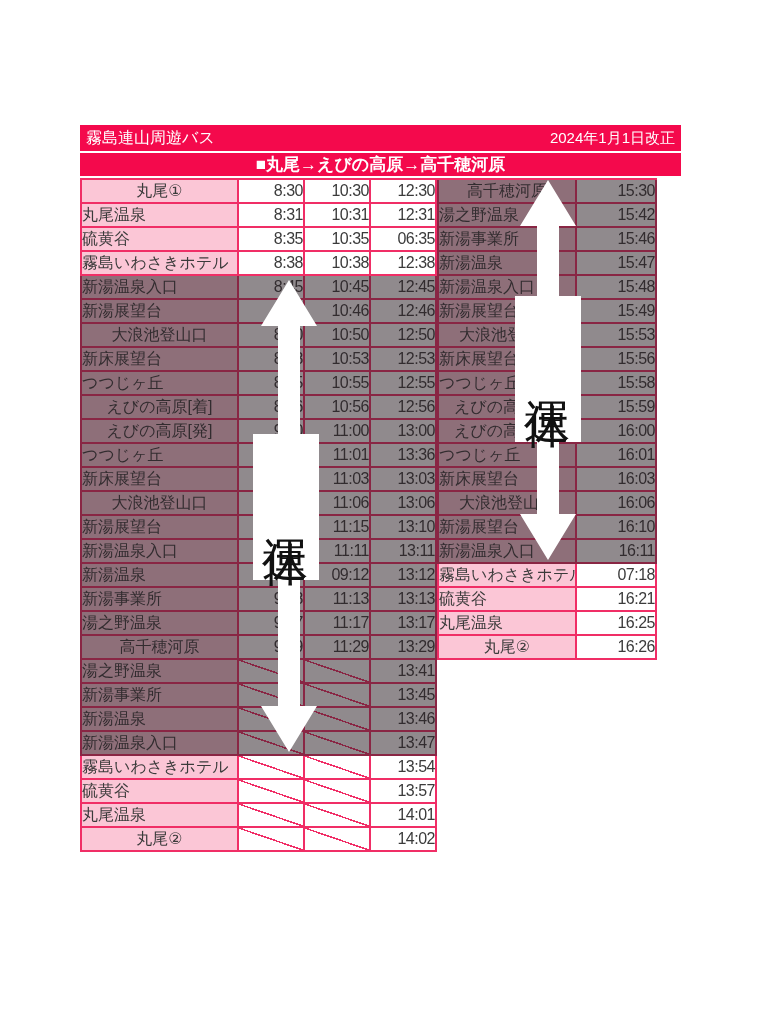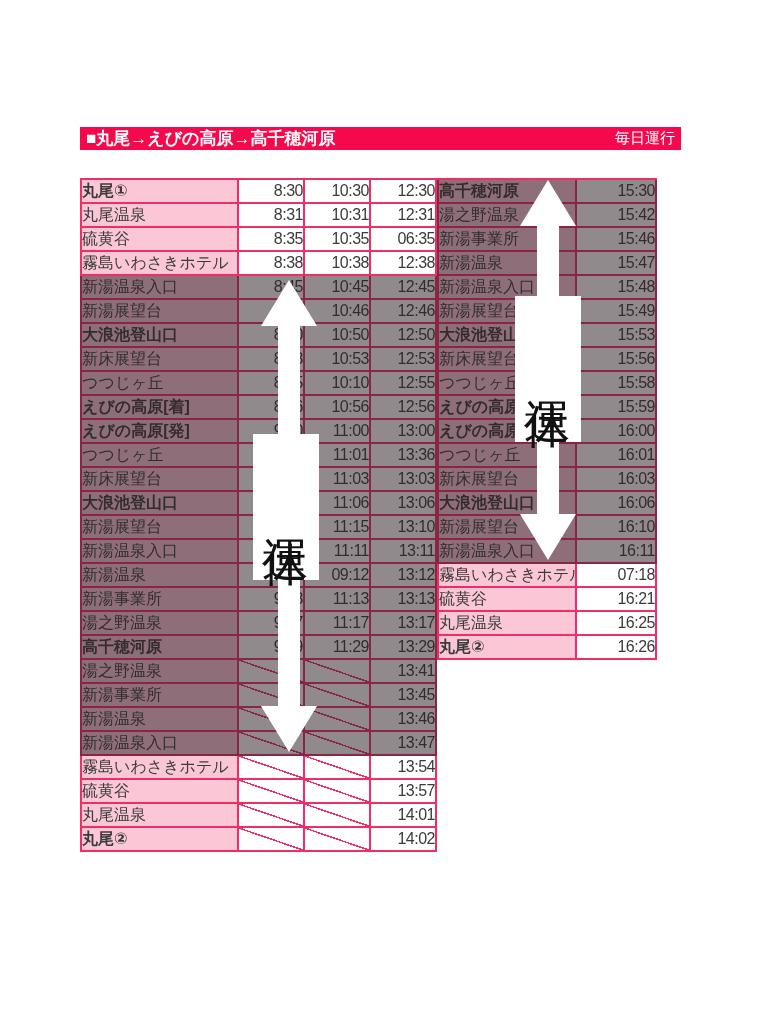--- a/index.html
+++ b/index.html
@@ -16,33 +16,33 @@
     font-family:"Liberation Sans","DejaVu Sans",sans-serif;
     -webkit-font-smoothing:antialiased;
   }
   .page{position:absolute;left:0;top:0;width:761px;height:1024px;}
 
   
   .hdr{position:absolute;left:80px;top:125px;width:601px;background:var(--header-bg);color:#fff;}
   .hdr-row{display:flex;justify-content:space-between;align-items:center;padding:0 6px;box-sizing:border-box;}
   .hdr-row1{height:26px;font-size:16px;}
   .hdr-sep{height:2px;background:#ffffff;}
-  .hdr-row2{height:23px;}
+  .hdr-row2{height:23px;flex-direction:column;}
   .hdr-route{font-weight:bold;font-size:17px;}
   .hdr-small{font-size:15px;}
 
   
   table.tt{position:absolute;border-collapse:collapse;table-layout:fixed;background:#fff;}
   table.tt td{
     border:2px solid var(--line);
     height:22px;padding:0;box-sizing:content-box;
     font-size:16px;color:var(--ink);overflow:hidden;white-space:nowrap;
   }
   td.name{background:var(--pink);padding-left:6px;text-align:left;}
-  td.name.bold{font-weight:bold;}
+  td.name.bold{font-weight:normal;text-align:center;}
   td.time{
     background:var(--cell-white);text-align:right;padding-right:4px;
     font-size:19px;letter-spacing:-0.5px;color:#333;
   }
   td.time.slash{
     background-image:linear-gradient(to top right,
       #ffffff 48%, var(--line) 48%, var(--line) 51.6%, #ffffff 51.6%);
     background-color:#ffffff;
   }
   #left-table{left:80px;top:178px;width:357px;}
@@ -64,20 +64,24 @@
   }
   #unkyu-left{left:253px;top:434px;width:66px;height:146px;}
   #unkyu-right{left:515px;top:296px;width:66px;height:146px;}
 </style>
 </head>
 <body>
 
 <div class="page">
 
   <div class="hdr">
+    <div class="hdr-row hdr-row1">
+      <span>霧島連山周遊バス</span>
+      <span class="hdr-small">2024年1月1日改正</span>
+    </div>
     <div class="hdr-sep"></div>
     <div class="hdr-row hdr-row2">
       <span class="hdr-route">■丸尾→えびの高原→高千穂河原</span>
       <span class="hdr-small">毎日運行</span>
     </div>
   </div>
 
   <table class="tt" id="left-table">
     <colgroup>
       <col style="width:157px">
@@ -130,21 +134,21 @@
         </tr>
         <tr>
           <td class="name">新床展望台</td>
           <td class="time">8:53</td>
           <td class="time">10:53</td>
           <td class="time">12:53</td>
         </tr>
         <tr>
           <td class="name">つつじヶ丘</td>
           <td class="time">8:55</td>
-          <td class="time">10:10</td>
+          <td class="time">10:55</td>
           <td class="time">12:55</td>
         </tr>
         <tr>
           <td class="name bold">えびの高原[着]</td>
           <td class="time">8:56</td>
           <td class="time">10:56</td>
           <td class="time">12:56</td>
         </tr>
         <tr>
           <td class="name bold">えびの高原[発]</td>

